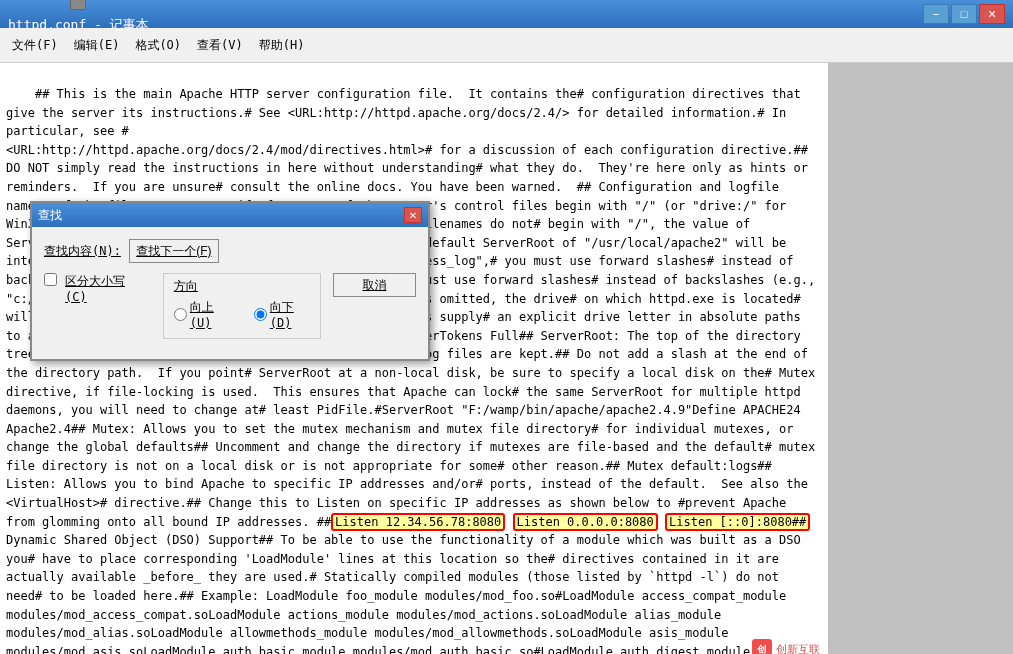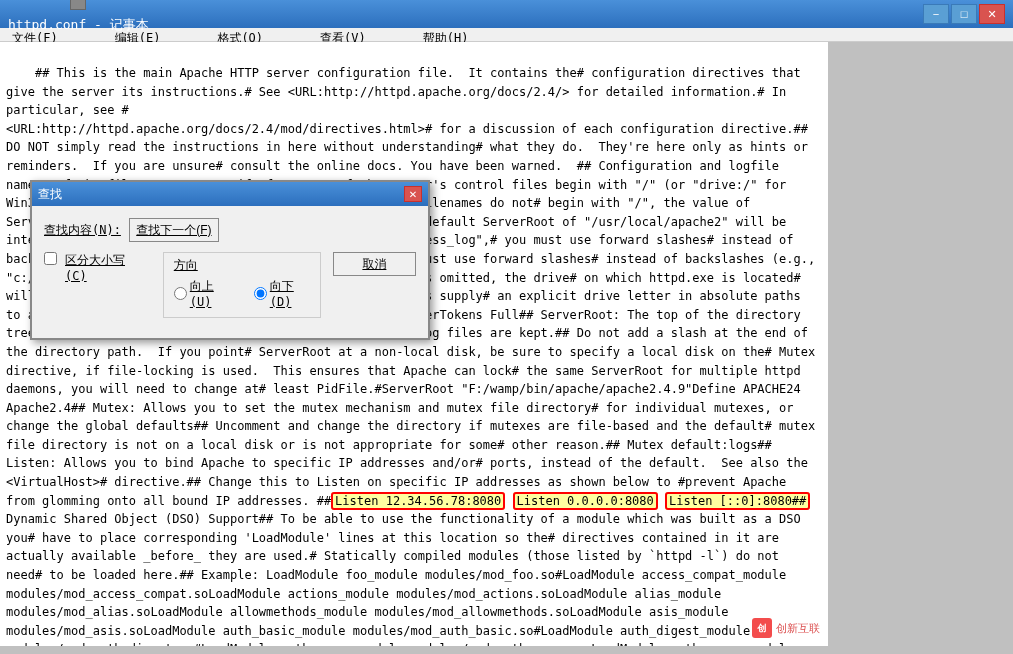--- a/index.html
+++ b/index.html
@@ -57,24 +57,24 @@
     }
     .title-btn.close-btn {
       background: #d9534f;
       border-color: #c9302c;
     }
 
     
     .menu-bar {
       background: #f0f0f0;
       border-bottom: 1px solid #ccc;
-      height: 14px;
-      display: flex;
+      height: 35px;
+      display: flex;
+      align-items: center;
       padding: 0 4px;
-      gap: 41px;
     }
     .menu-item {
       padding: 2px 8px;
       font-size: 12px;
       cursor: pointer;
       color: #000;
     }
 
     
     .main-window {

